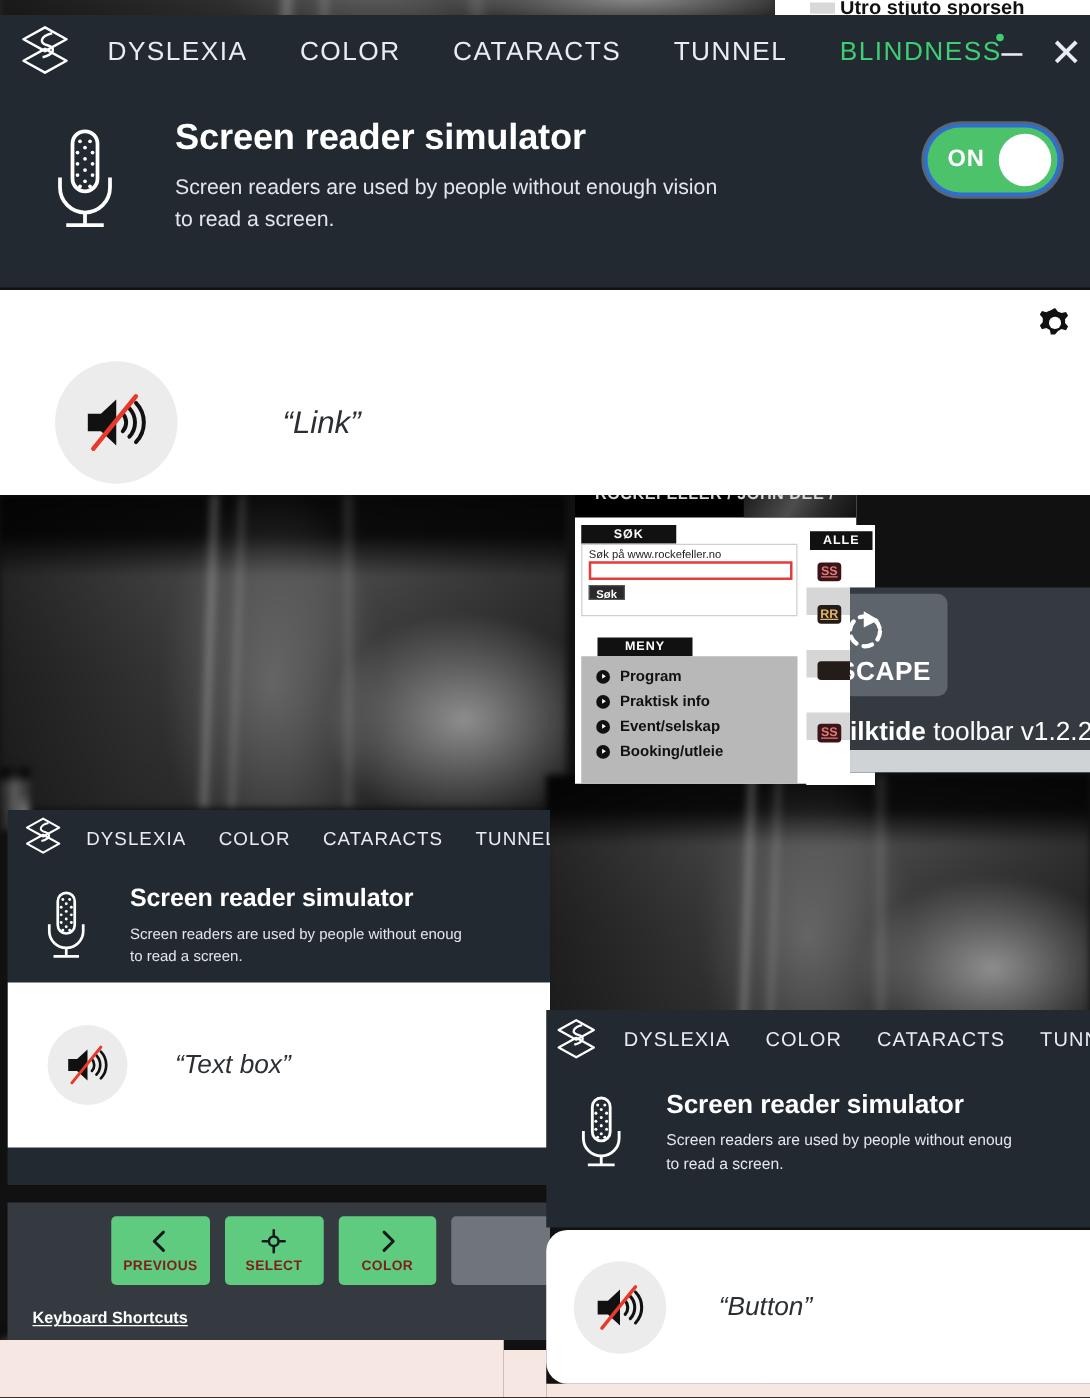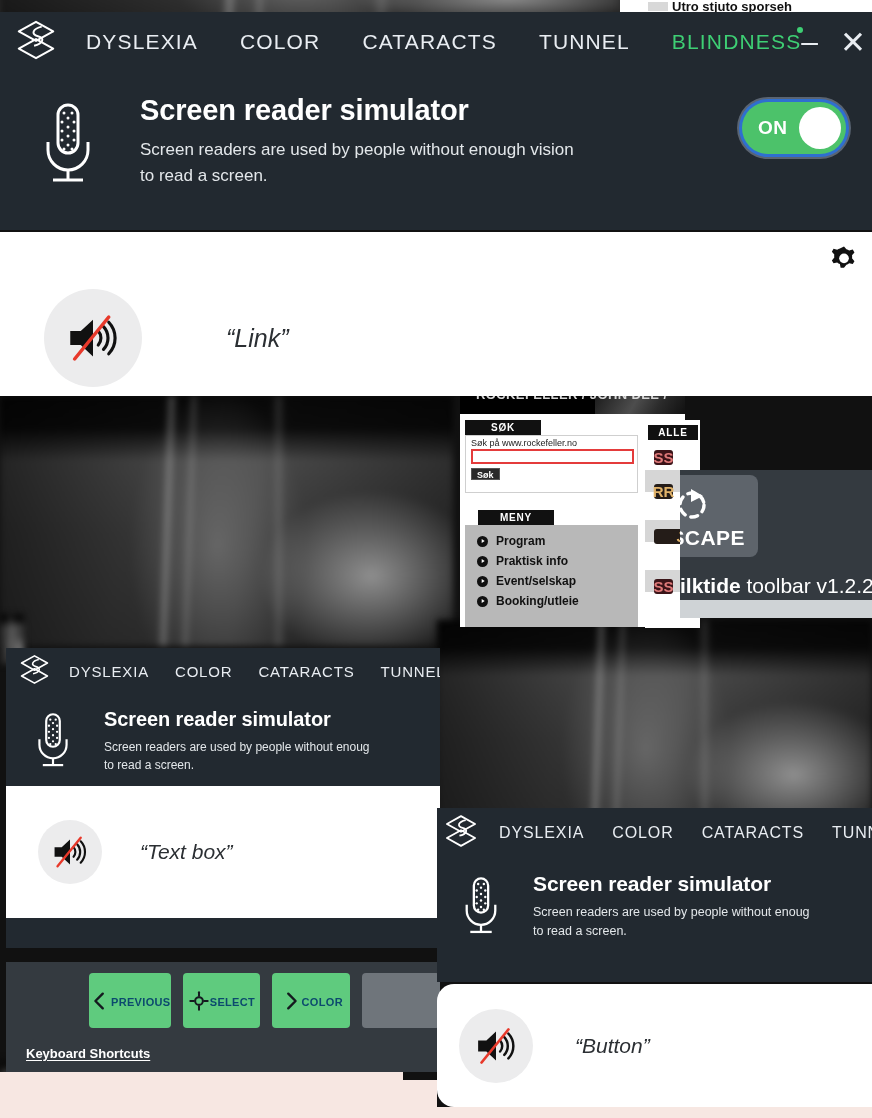--- a/index.html
+++ b/index.html
@@ -71,22 +71,22 @@
     display:flex; align-items:center; justify-content:center; flex:none;
     position:relative;
   }
   .readout-label { color:#2b2f33; font-weight:400; white-space:nowrap;font-style:italic; }
 
   
   .controls { position:absolute; background:#343a40; }
   .btn-row { display:flex; }
   .gbtn {
     background:#5fcb7e; border-radius:4px;
-    display:flex; flex-direction:row; align-items:center; justify-content:center;
-    color:#0c4a6e;
+    display:flex; flex-direction:column; align-items:center; justify-content:center;
+    color:#7f1d1d;
   }
   .gbtn .glabel { font-weight:700; letter-spacing:.03em; }
   .ks-link {
     color:#fff; font-weight:700; text-decoration:underline;
     text-underline-offset:2px;
   }
 
   
   .site { position:absolute; background:#fff; overflow:hidden; font-family:"Liberation Sans", sans-serif; }
   .site-hero { background:#000; color:#fff; position:relative; overflow:hidden; }
@@ -112,21 +112,21 @@
     flex:none; border-radius:50%; background:#111; position:relative;
   }
   .bullet::after {
     content:""; position:absolute; left:50%; top:50%;
     transform:translate(-43%,-50%);
     border-left:3px solid #fff; border-top:2.5px solid transparent; border-bottom:2.5px solid transparent;
   }
   .evt-row { display:flex; align-items:center; }
   .evt-badge {
     border-radius:3px; display:flex; align-items:center; justify-content:center;
-    font-weight:700; color:#e1b36a; background:#241c18; font-size:15px;
+    font-weight:700; color:#e1b36a; background:#241c18; font-size:10px;text-decoration:underline;
   }
 
   
   .settings { position:absolute; background:#343a40; color:#fff; overflow:hidden; }
   .esc-card { position:absolute; background:#5e646b; border-radius:8px; }
   .esc-label { position:absolute; color:#fff; font-weight:700; letter-spacing:.02em; white-space:nowrap; }
   .spinner { position:absolute; }
   .brandline { position:absolute; white-space:nowrap; color:#fff; }
   .brandline b { font-weight:700; }
   .settings-footer { position:absolute; left:0; right:0; bottom:0; background:#cfd3d6; }
@@ -136,21 +136,21 @@
 </style>
 </head>
 <body>
 
 <div id="stage">
 
   <div class="topstrip" style="left:0;top:0;width:872px;height:14px;background:#2a2a2a;">
     <div class="photo" style="left:0;top:-60px;width:620px;height:80px;"></div>
     <div style="position:absolute;left:620px;top:0;width:252px;height:14px;background:#fff;"></div>
     <div style="position:absolute;left:648px;top:2px;width:20px;height:9px;background:#d8d8d8;"></div>
-    <div style="position:absolute;left:672px;top:1px;width:196px;height:12px;color:#111;font-size:13px;font-weight:700;overflow:hidden;line-height:11px;">Utro stjuto sporseh</div>
+    <div style="position:absolute;left:672px;top:1px;width:196px;height:12px;color:#111;font-size:16px;font-weight:700;overflow:hidden;line-height:11px;">Utro stjuto sporseh</div>
   </div>
 
   <div class="photo" style="left:0;top:396px;width:453px;height:250px;"></div>
   <div class="photo" style="left:437px;top:620px;width:435px;height:215px;"></div>
   <div class="photo" style="left:0;top:614px;width:24px;height:50px;"></div>
   <div class="photo" style="left:0;top:1060px;width:12px;height:58px;"></div>
 
   <div class="site" style="left:460px;top:392px;width:225px;height:235px;">
     <div class="site-hero" style="height:22px;">
       <div class="hero-img" style="width:90px;"></div>

